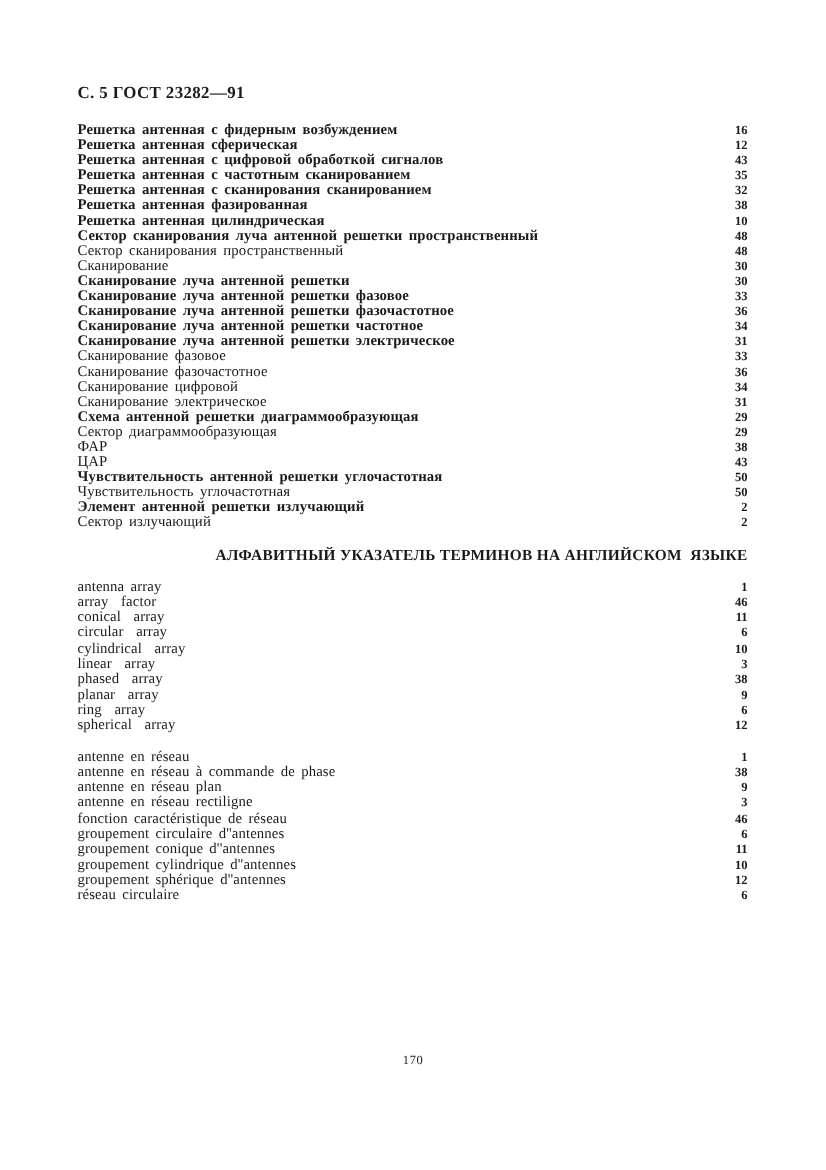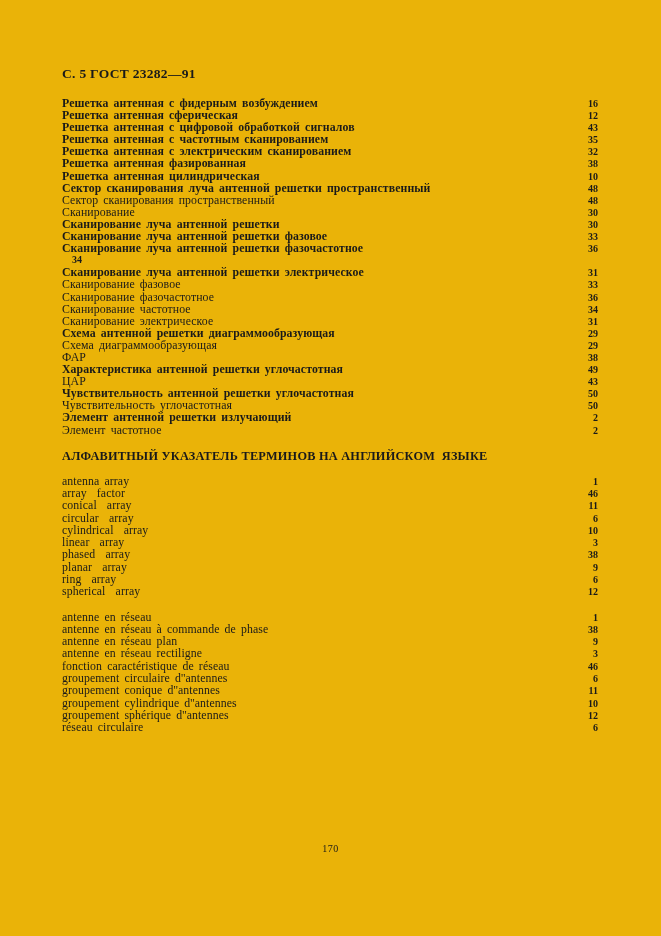--- a/index.html
+++ b/index.html
@@ -1,21 +1,21 @@
 <!DOCTYPE html>
 <html><head>
 <meta charset="utf-8">
 <style>
   html, body { margin: 0; padding: 0; background: #e8e8e8; }
   .page {
     position: relative;
     width: 661px;
     height: 936px;
     margin: 0 auto;
-    background: #eab308;
+    background: #ffffff;
     font-family: "Liberation Serif", "DejaVu Serif", serif;
     color: #1a1a1a;
     overflow: hidden;
   }
   .content {
     position: absolute;
     left: 62px;
     right: 63px;
     top: 66px;
   }
@@ -37,21 +37,21 @@
   .index.lat .row { height: 12.3px; line-height: 12.3px; }
   .row .term { white-space: pre; letter-spacing: 0.1px; word-spacing: 2px; }
   .row.bold .term { font-weight: bold; }
   .row .num {
     font-weight: bold;
     font-size: 10px;
     padding-left: 10px;
     white-space: pre;
   }
   .section-heading {
-    text-align: left;
+    text-align: right;
     font-weight: bold;
     font-size: 12.3px;
     letter-spacing: 0.25px;
     white-space: pre;
     margin-top: 13px;
     line-height: 15px;
   }
   .section-heading.english { margin-top: 13px; }
   .section-heading.french { margin-top: 10px; }
   .index.english { margin-top: 11px; text-align: right; }
@@ -90,21 +90,21 @@
           <span class="term">Решетка антенная с цифровой обработкой сигналов</span>
           <span class="num">43</span>
         </div>
 
         <div class="row bold">
           <span class="term">Решетка антенная с частотным сканированием</span>
           <span class="num">35</span>
         </div>
 
         <div class="row bold">
-          <span class="term">Решетка антенная с электрическим сканированием</span>
+          <span class="term">Решетка антенная с сканирования сканированием</span>
           <span class="num">32</span>
         </div>
 
         <div class="row bold">
           <span class="term">Решетка антенная фазированная</span>
           <span class="num">38</span>
         </div>
 
         <div class="row bold">
           <span class="term">Решетка антенная цилиндрическая</span>
@@ -135,67 +135,64 @@
           <span class="term">Сканирование луча антенной решетки фазовое</span>
           <span class="num">33</span>
         </div>
 
         <div class="row bold">
           <span class="term">Сканирование луча антенной решетки фазочастотное</span>
           <span class="num">36</span>
         </div>
 
         <div class="row bold">
+          <span class="term">Сканирование луча антенной решетки частотное</span>
           <span class="num">34</span>
         </div>
 
         <div class="row bold">
           <span class="term">Сканирование луча антенной решетки электрическое</span>
           <span class="num">31</span>
         </div>
 
         <div class="row">
           <span class="term">Сканирование фазовое</span>
           <span class="num">33</span>
         </div>
 
         <div class="row">
           <span class="term">Сканирование фазочастотное</span>
           <span class="num">36</span>
         </div>
 
         <div class="row">
-          <span class="term">Сканирование частотное</span>
+          <span class="term">Сканирование цифровой</span>
           <span class="num">34</span>
         </div>
 
         <div class="row">
           <span class="term">Сканирование электрическое</span>
           <span class="num">31</span>
         </div>
 
         <div class="row bold">
           <span class="term">Схема антенной решетки диаграммообразующая</span>
           <span class="num">29</span>
         </div>
 
         <div class="row">
-          <span class="term">Схема диаграммообразующая</span>
+          <span class="term">Сектор диаграммообразующая</span>
           <span class="num">29</span>
         </div>
 
         <div class="row">
           <span class="term">ФАР</span>
           <span class="num">38</span>
         </div>
 
-        <div class="row bold">
-          <span class="term">Характеристика антенной решетки углочастотная</span>
-          <span class="num">49</span>
-        </div>
 
         <div class="row">
           <span class="term">ЦАР</span>
           <span class="num">43</span>
         </div>
 
         <div class="row bold">
           <span class="term">Чувствительность антенной решетки углочастотная</span>
           <span class="num">50</span>
         </div>
@@ -204,21 +201,21 @@
           <span class="term">Чувствительность углочастотная</span>
           <span class="num">50</span>
         </div>
 
         <div class="row bold">
           <span class="term">Элемент антенной решетки излучающий</span>
           <span class="num">2</span>
         </div>
 
         <div class="row">
-          <span class="term">Элемент частотное</span>
+          <span class="term">Сектор излучающий</span>
           <span class="num">2</span>
         </div>
       </div>
 
     <div class="section-heading english">АЛФАВИТНЫЙ УКАЗАТЕЛЬ ТЕРМИНОВ НА АНГЛИЙСКОМ  ЯЗЫКЕ</div>
 
     <div class="index lat english">
 
         <div class="row">
           <span class="term">antenna array</span>

